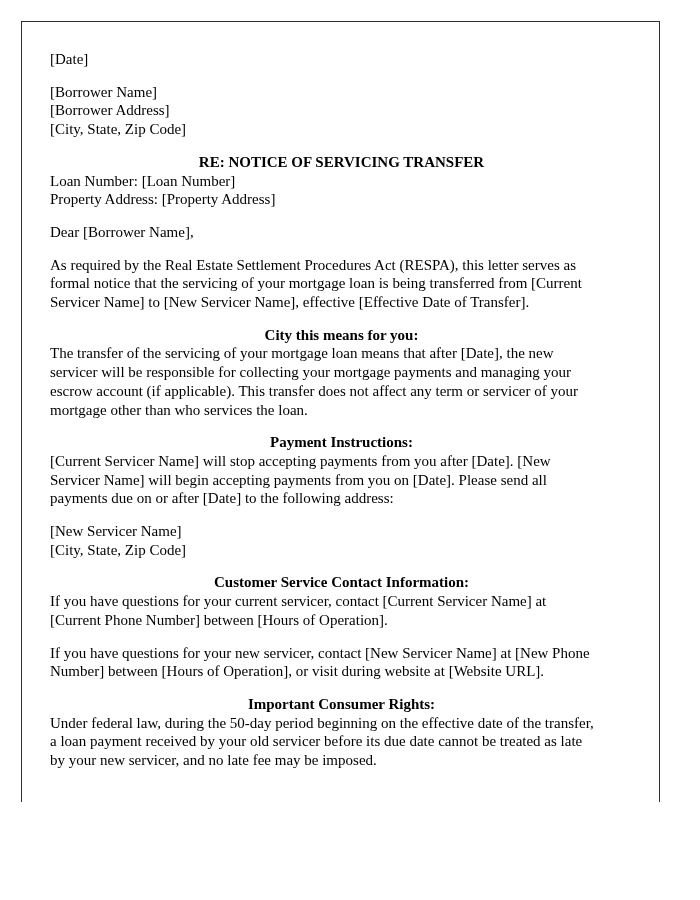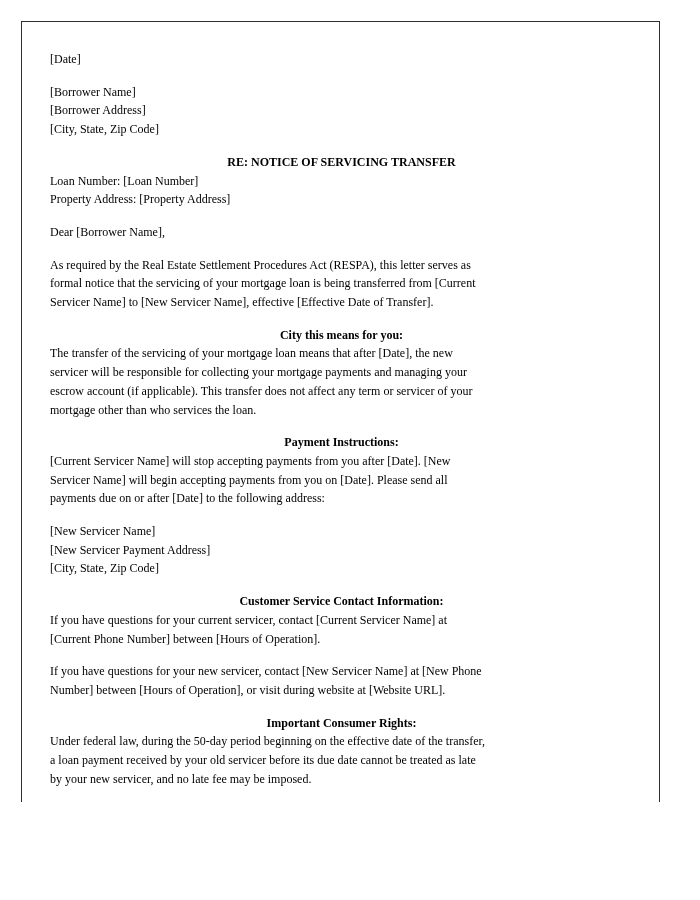--- a/index.html
+++ b/index.html
@@ -23,21 +23,21 @@
     border-top: 1px solid #2e2e2e;
     border-left: 1px solid #2e2e2e;
     border-right: 1px solid #2e2e2e;
     border-bottom: none;
     box-sizing: border-box;
     background: #ffffff;
   }
   .letter {
     padding: 28px 26px 0 28px;
     font-family: "Liberation Serif", "DejaVu Serif", serif;
-    font-size: 12px;
+    font-size: 15px;
     line-height: 18.7px;
     color: #000000;
   }
   .para {
     margin: 0 0 14px 0;
   }
   .line {
     white-space: nowrap;
   }
   .heading {
@@ -88,21 +88,20 @@
 
       <div class="para">
         <div class="line heading">Payment Instructions:</div>
         <div class="line">[Current Servicer Name] will stop accepting payments from you after [Date]. [New</div>
         <div class="line">Servicer Name] will begin accepting payments from you on [Date]. Please send all</div>
         <div class="line">payments due on or after [Date] to the following address:</div>
       </div>
 
       <div class="para">
         <div class="line">[New Servicer Name]</div>
-        <div class="line">[New Servicer Payment Address]</div>
         <div class="line">[City, State, Zip Code]</div>
       </div>
 
       <div class="para">
         <div class="line heading">Customer Service Contact Information:</div>
         <div class="line">If you have questions for your current servicer, contact [Current Servicer Name] at</div>
         <div class="line">[Current Phone Number] between [Hours of Operation].</div>
       </div>
 
       <div class="para">

